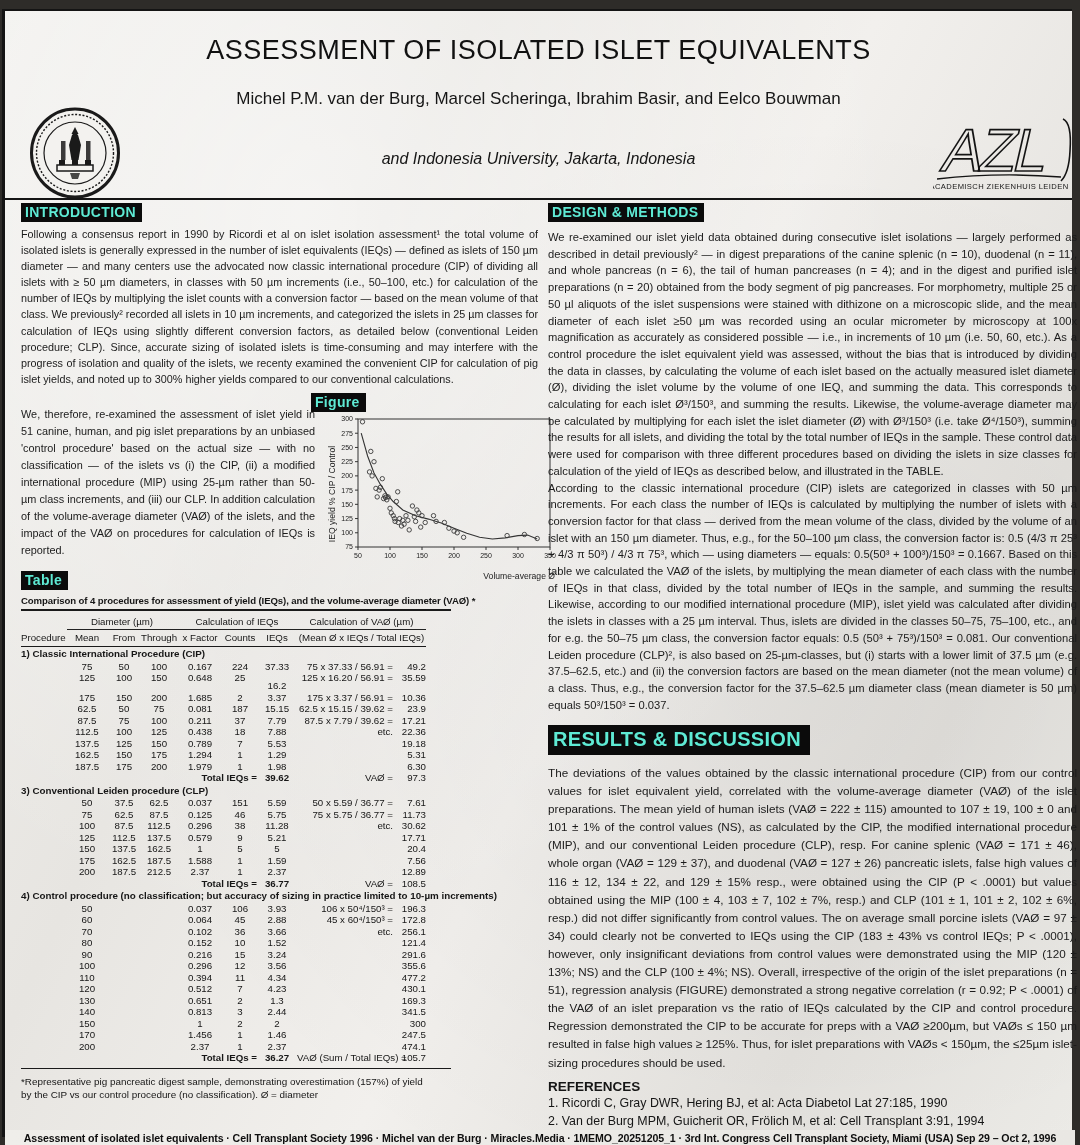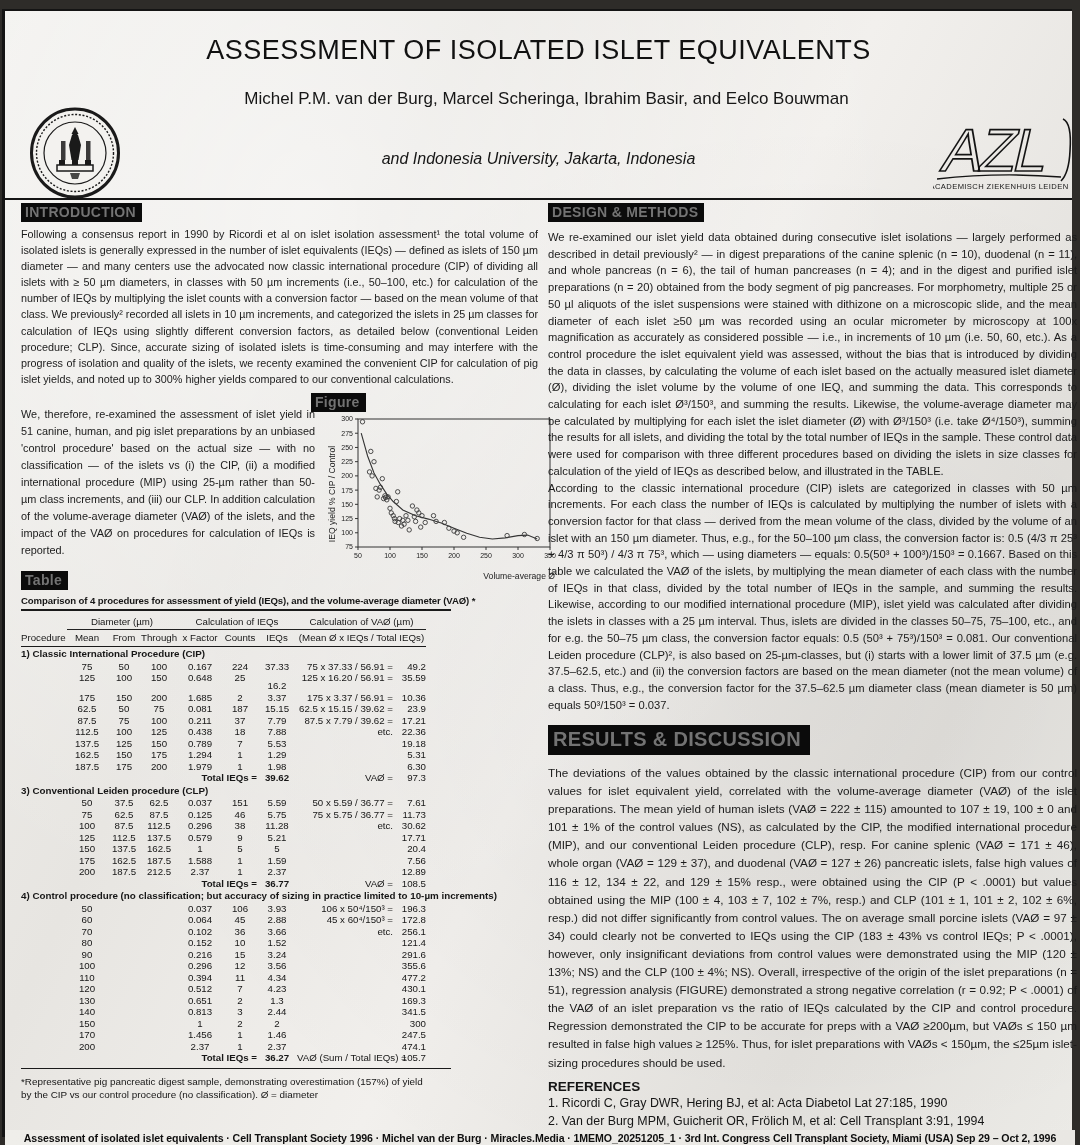--- a/index.html
+++ b/index.html
@@ -14,26 +14,26 @@
     box-sizing:border-box;
     background:
       radial-gradient(ellipse at 28% 18%, rgba(255,255,255,.55), rgba(255,255,255,0) 55%),
       radial-gradient(ellipse at 75% 60%, rgba(0,0,0,.05), rgba(0,0,0,0) 60%),
       linear-gradient(115deg,#f1f0ed 0%,#e7e5e1 30%,#f2f0ed 55%,#e4e2de 80%,#edece8 100%);
     border-left:3px solid #141414; border-top:2px solid #141414;
   }
   .abs { position:absolute; }
   
   .title { left:0; top:24px; width:100%; text-align:center; font-size:27px; letter-spacing:.5px; color:#111; }
-  .authors { left:8px; top:78px; width:100%; text-align:center; font-size:17px; }
+  .authors { left:0; top:78px; width:100%; text-align:center; font-size:17px; }
   .affil { left:0; width:100%; text-align:center; font-style:italic; font-size:16px; }
   .affil1 { top:110px; } .affil2 { top:139px; }
   .header-rule { left:0; top:187px; width:100%; height:2px; background:#151515; }
   
-  .sechead { display:inline-block; background:#0b0b0b; color:#737373; font-weight:bold;
+  .sechead { display:inline-block; background:#0b0b0b; color:#5eead4; font-weight:bold;
              font-size:14px; padding:1px 6px 2px 4px; letter-spacing:.3px; }
   .bighead { font-size:20px; padding:3px 9px 4px 5px; }
   
   .para { text-align:justify; color:#1b1b1b; }
   .intro-head { left:16px; top:192px; }
   .intro-p1 { left:16px; top:215px; width:517px; font-size:10.8px; line-height:16.1px; }
   .intro-p2 { left:16px; top:395px; width:294px; font-size:10.9px; line-height:17px; }
   .methods-block { left:543px; top:192px; width:529px; }
   .methods-block .para { margin-top:7px; font-size:11.2px; line-height:16.7px; }
   .methods-block .para + .para { margin-top:0; }

